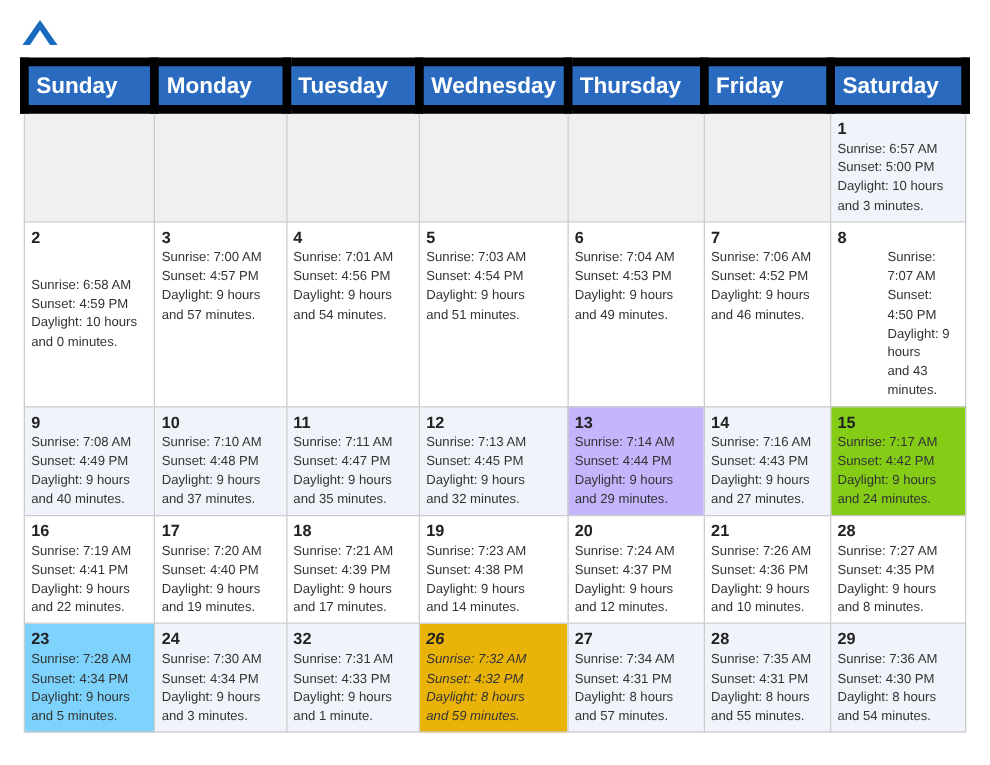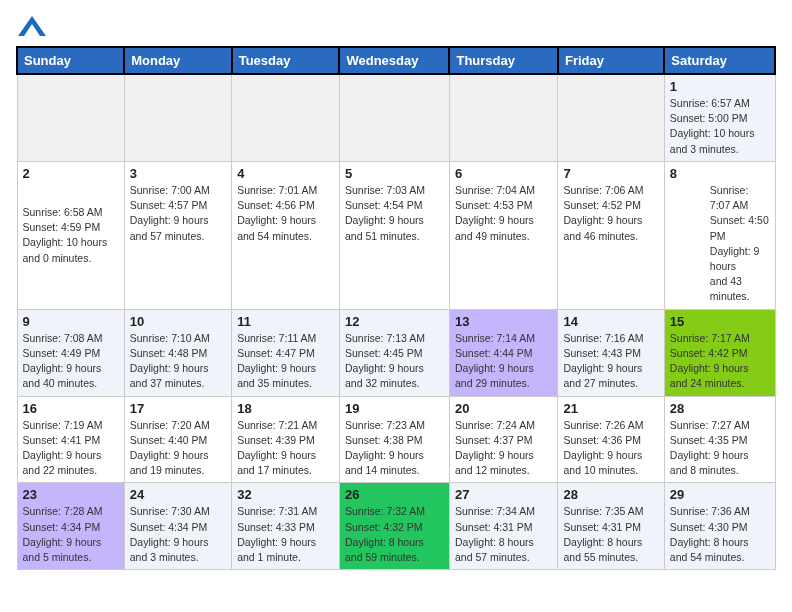--- a/index.html
+++ b/index.html
@@ -57,23 +57,23 @@
     .calendar {
       width: 100%;
       border-collapse: collapse;
       border: 1px solid #ccc;
     }
     .calendar th {
       background: #2a6abf;
       color: #fff;
       text-align: left;
       padding: 5px 6px;
-      font-size: 13px;
-      font-weight: bold;
-      border: 2px solid #000000;
+      font-size: 18px;
+      font-weight: bold;
+      border: 7px solid #000000;
     }
     .calendar td {
       vertical-align: top;
       border: 1px solid #ccc;
       padding: 4px 5px;
       width: 113px;
       min-height: 80px;
       font-size: 11px;
       color: #333;
       background: #fff;
@@ -289,42 +289,42 @@
         </td>
         <td>
           <span class="day-number">28</span>
           <div class="day-info" style="white-space: pre-line;">Sunrise: 7:27 AM
 Sunset: 4:35 PM
 Daylight: 9 hours
 and 8 minutes.</div>
         </td>
       </tr>
       <tr style="background: rgb(240, 244, 250);">
-        <td style="background: #c4b5fd;">
+        <td style="background: #7dd3fc;">
           <span class="day-number">23</span>
           <div class="day-info" style="white-space: pre-line;">Sunrise: 7:28 AM
 Sunset: 4:34 PM
 Daylight: 9 hours
 and 5 minutes.</div>
         </td>
         <td style="background: rgb(240, 244, 250);">
           <span class="day-number">24</span>
           <div class="day-info" style="white-space: pre-line;">Sunrise: 7:30 AM
 Sunset: 4:34 PM
 Daylight: 9 hours
 and 3 minutes.</div>
         </td>
         <td style="background: rgb(240, 244, 250);">
           <span class="day-number">32</span>
           <div class="day-info" style="white-space: pre-line;">Sunrise: 7:31 AM
 Sunset: 4:33 PM
 Daylight: 9 hours
 and 1 minute.</div>
         </td>
-        <td style="background: #22c55e;">
+        <td style="background: #eab308; font-style: italic;">
           <span class="day-number">26</span>
           <div class="day-info" style="white-space: pre-line;">Sunrise: 7:32 AM
 Sunset: 4:32 PM
 Daylight: 8 hours
 and 59 minutes.</div>
         </td>
         <td style="background: rgb(240, 244, 250);">
           <span class="day-number">27</span>
           <div class="day-info" style="white-space: pre-line;">Sunrise: 7:34 AM
 Sunset: 4:31 PM

